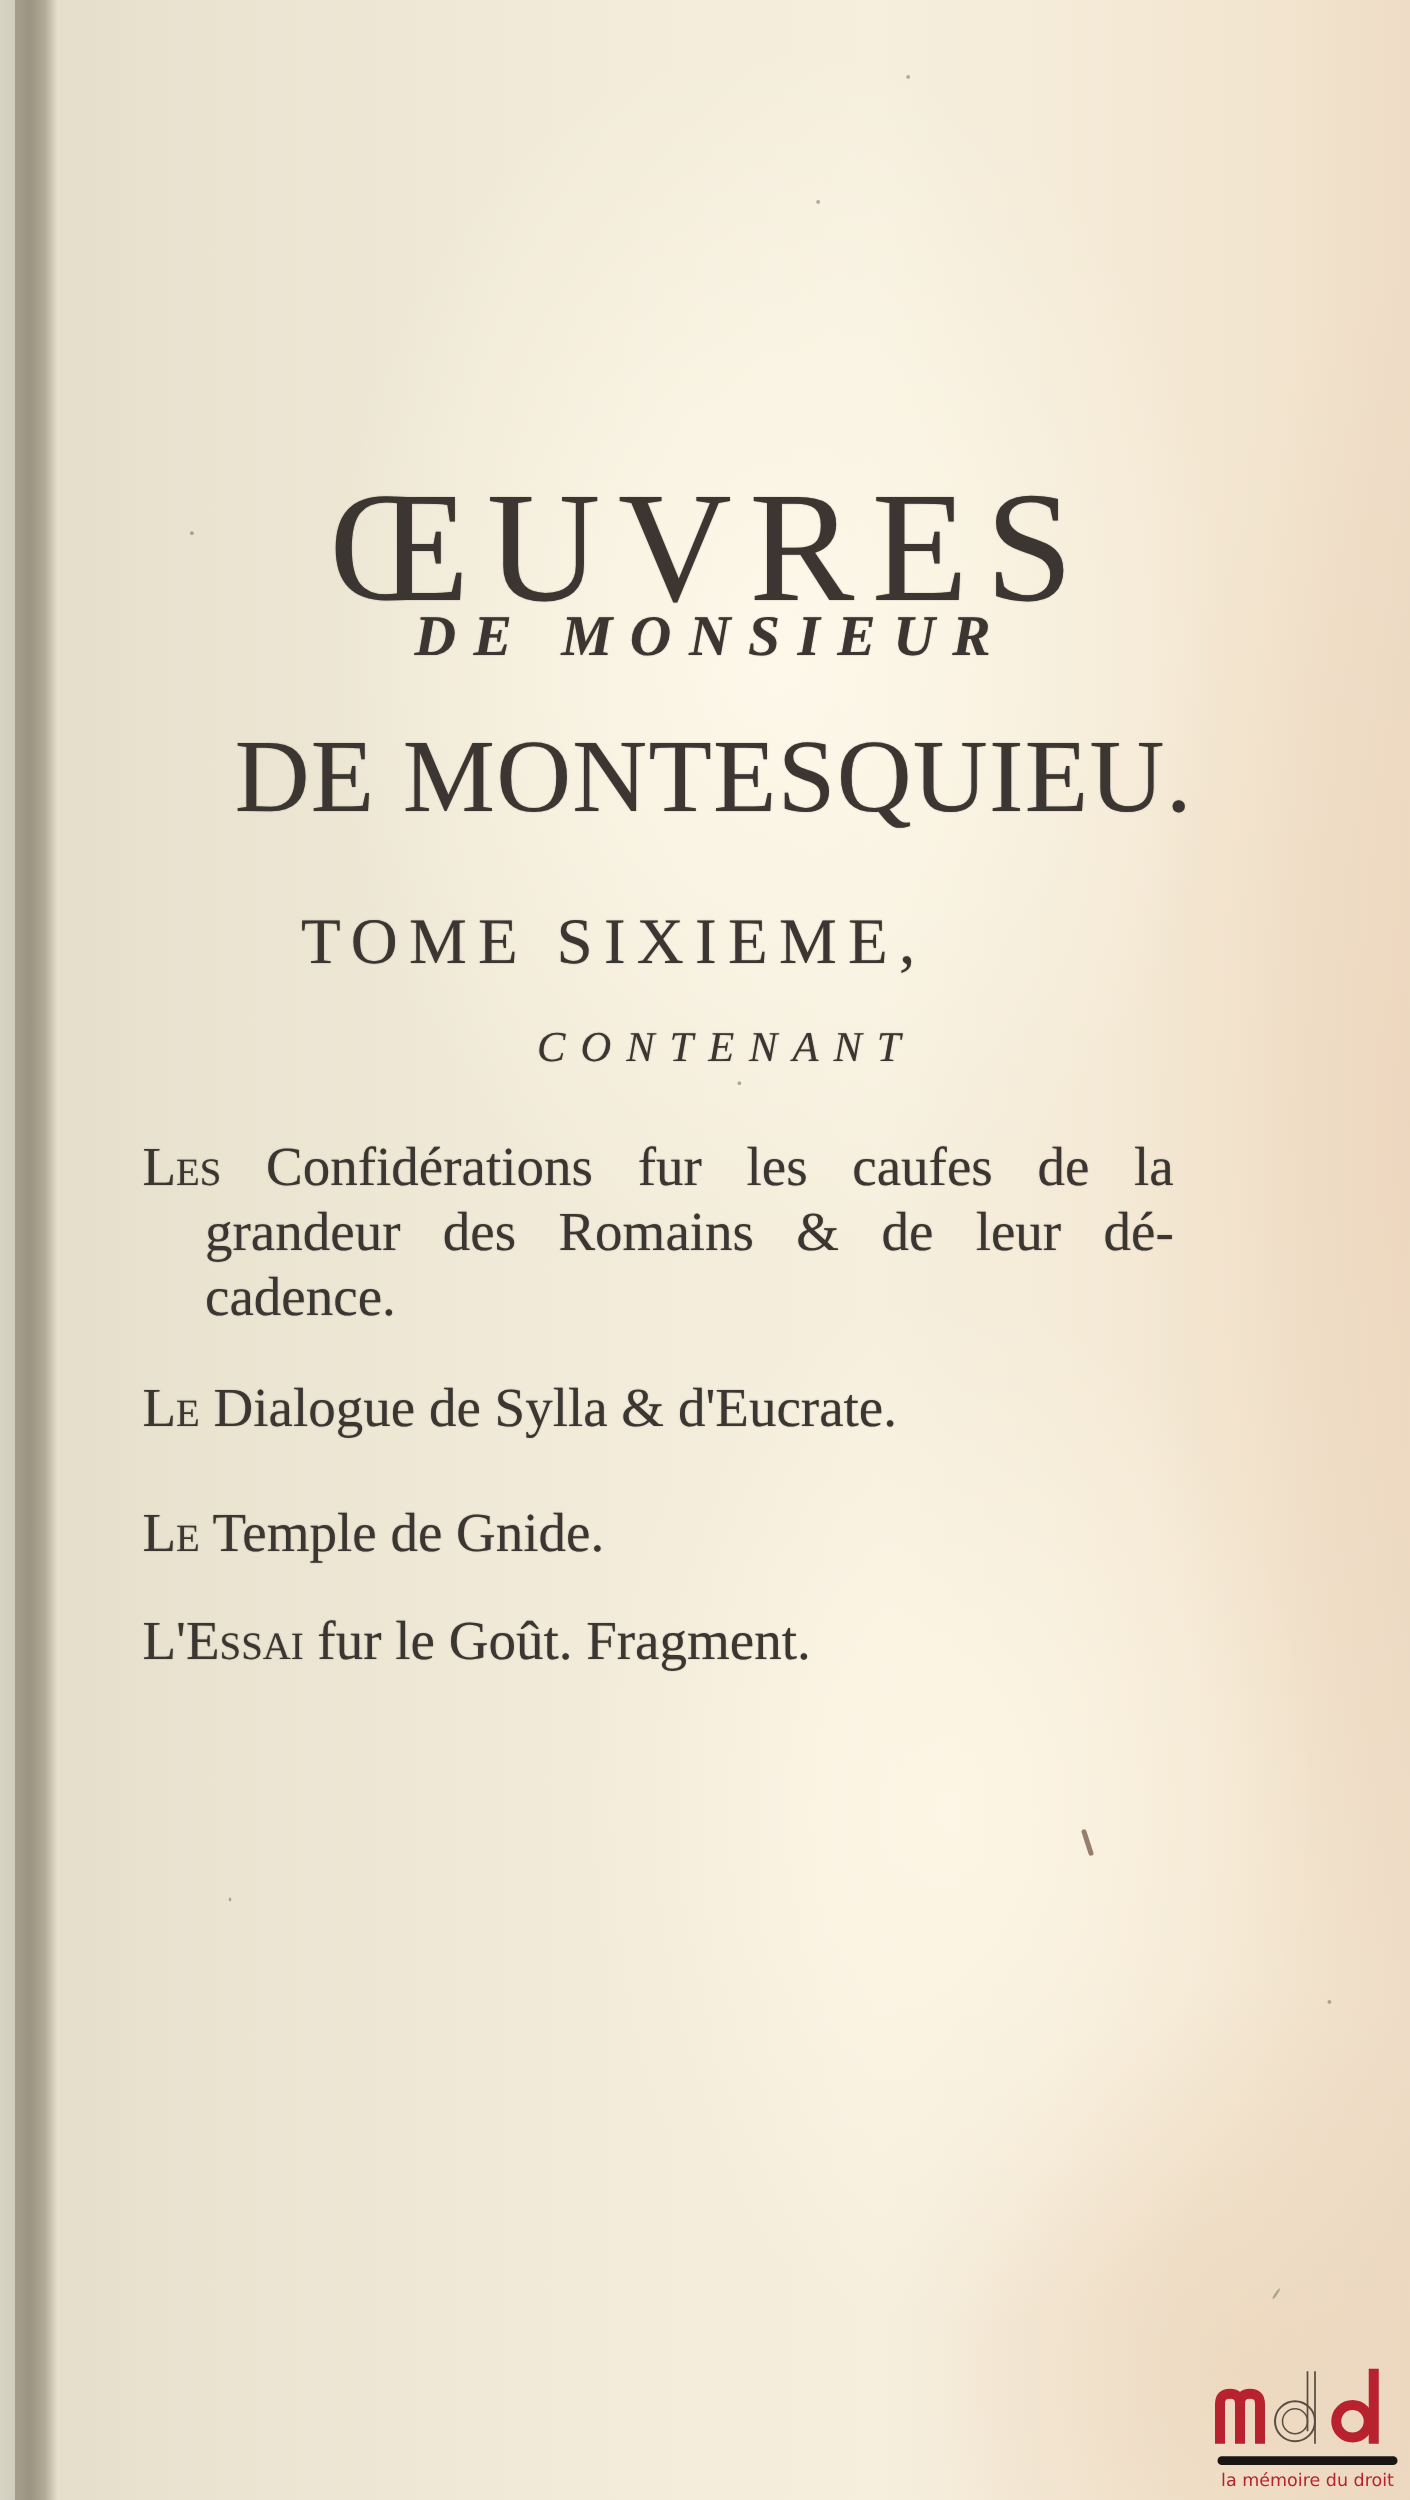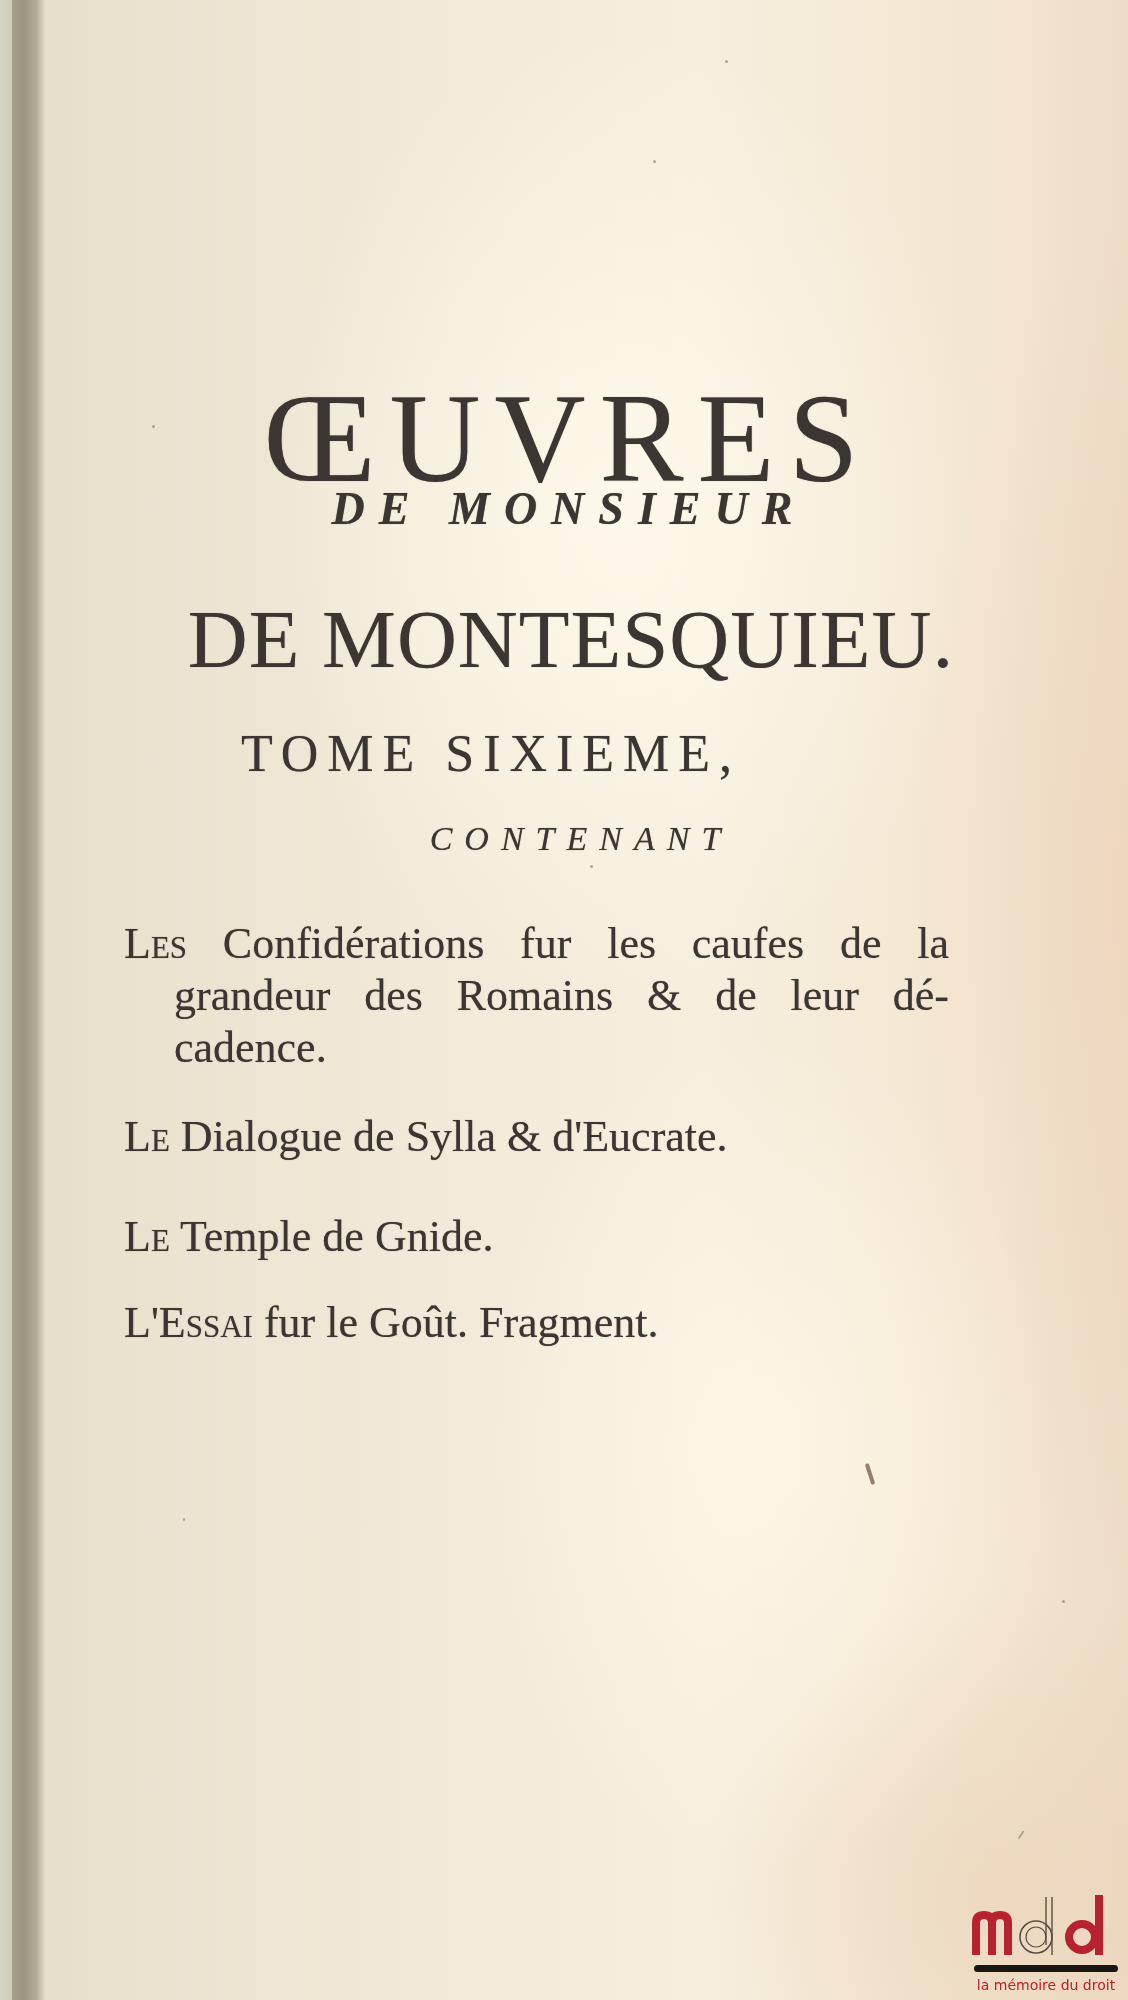--- a/index.html
+++ b/index.html
@@ -69,21 +69,21 @@
     font-style: italic;
     letter-spacing: 14px;
     line-height: 1;
     font-weight: bold;
     padding-left: 10px;
     box-sizing: border-box;
   }
   .author {
     position: absolute;
     left: 0; width: 1128px;
-    top: 598px;
+    top: 580px;
     text-align: center;
     font-size: 83px;
     line-height: 1;
     letter-spacing: 1px;
     padding-left: 14px;
     box-sizing: border-box;
   }
   .tome {
     position: absolute;
     left: 0; width: 964px;
@@ -106,21 +106,21 @@
     letter-spacing: 12px;
     line-height: 1;
     padding-left: 34px;
     box-sizing: border-box;
   }
   .contents-list {
     position: absolute;
     left: 112px;
     top: 906px;
     width: 840px;
-    margin: 12px;
+    margin: 2px;
     padding: 0;
     list-style: none;
     font-size: 44px;
     line-height: 52px;
   }
   .contents-item {
     margin: 0;
     padding: 0;
   }
   .contents-item .lead {

